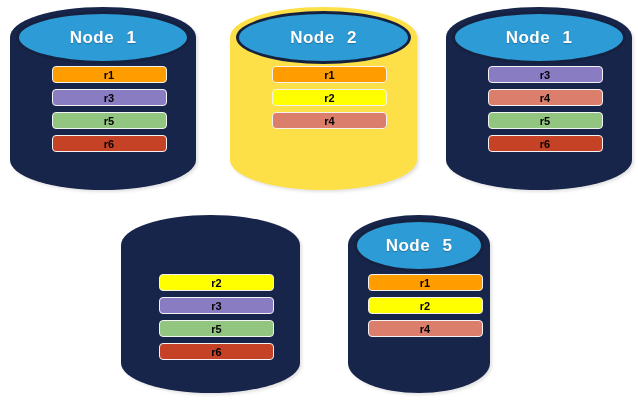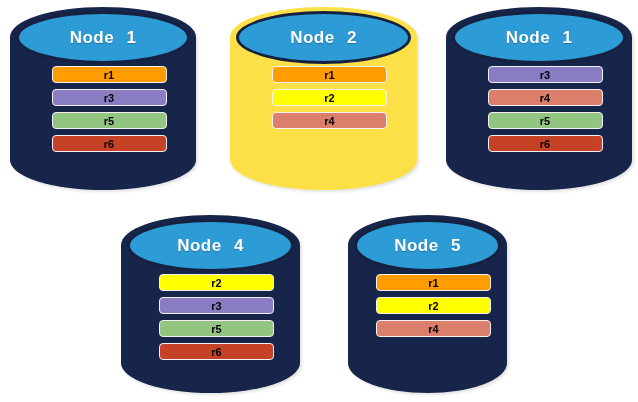--- a/index.html
+++ b/index.html
@@ -10,21 +10,21 @@
   .cylinder {
     position:absolute;
     background:#18254A;
     border-radius:50% / 30px;
     box-shadow:2px 2px 3px rgba(100,100,100,0.18);
   }
   .n1 { left:10px;  top:7px;   width:186px; height:183px; }
   .n2 { left:230px; top:7px;   width:187px; height:183px; }
   .n3 { left:446px; top:7px;   width:186px; height:183px; }
   .n4 { left:121px; top:215px; width:179px; height:178px; }
-  .n5 { left:348px; top:215px; width:159px; height:178px; }
+  .n5 { left:348px; top:215px; width:142px; height:178px; }
   .cyl-top {
     position:absolute; top:4px; left:6px; right:6px; height:47px;
     background:#2D9BD5;
     border:3px solid #15213F;
     border-radius:50%;
     display:flex; align-items:center; justify-content:center;
   }
   .node-title {
     color:#ffffff; font-weight:bold; font-size:17px;
     word-spacing:7px; letter-spacing:0.5px;
@@ -78,23 +78,20 @@
     </div>
     <div class="bars">
       <div class="bar" style="background-color: rgb(138, 124, 194);">r3</div>
       <div class="bar" style="background-color: rgb(219, 126, 108);">r4</div>
       <div class="bar" style="background-color: rgb(146, 197, 127);">r5</div>
       <div class="bar" style="background-color: rgb(198, 66, 39);">r6</div>
     </div>
   </div>
 
   <div class="cylinder n4" style="background-color: rgb(24, 37, 74);">
-    <div class="cyl-top" style="background-color: rgb(45, 155, 213);">
-      <span class="node-title">Node 4</span>
-    </div>
     <div class="bars">
       <div class="bar" style="background-color: rgb(255, 255, 0);">r2</div>
       <div class="bar" style="background-color: rgb(138, 124, 194);">r3</div>
       <div class="bar" style="background-color: rgb(146, 197, 127);">r5</div>
       <div class="bar" style="background-color: rgb(198, 66, 39);">r6</div>
     </div>
   </div>
 
   <div class="cylinder n5" style="background-color: rgb(24, 37, 74);">
     <div class="cyl-top" style="background-color: rgb(45, 155, 213);">

